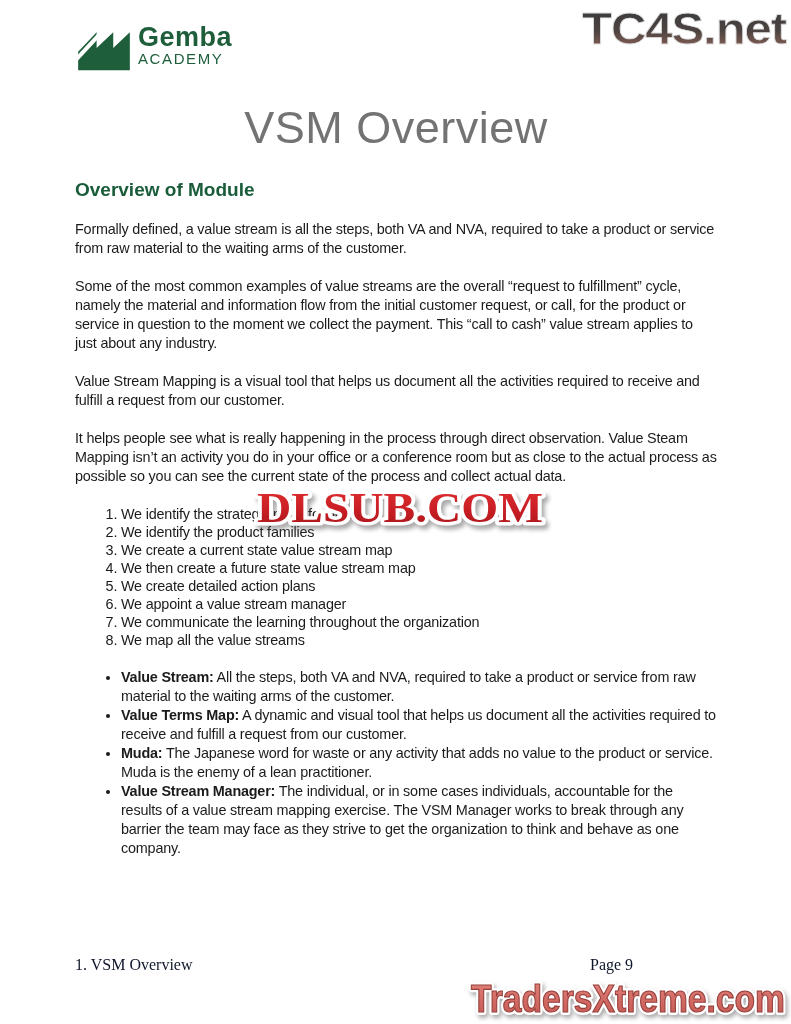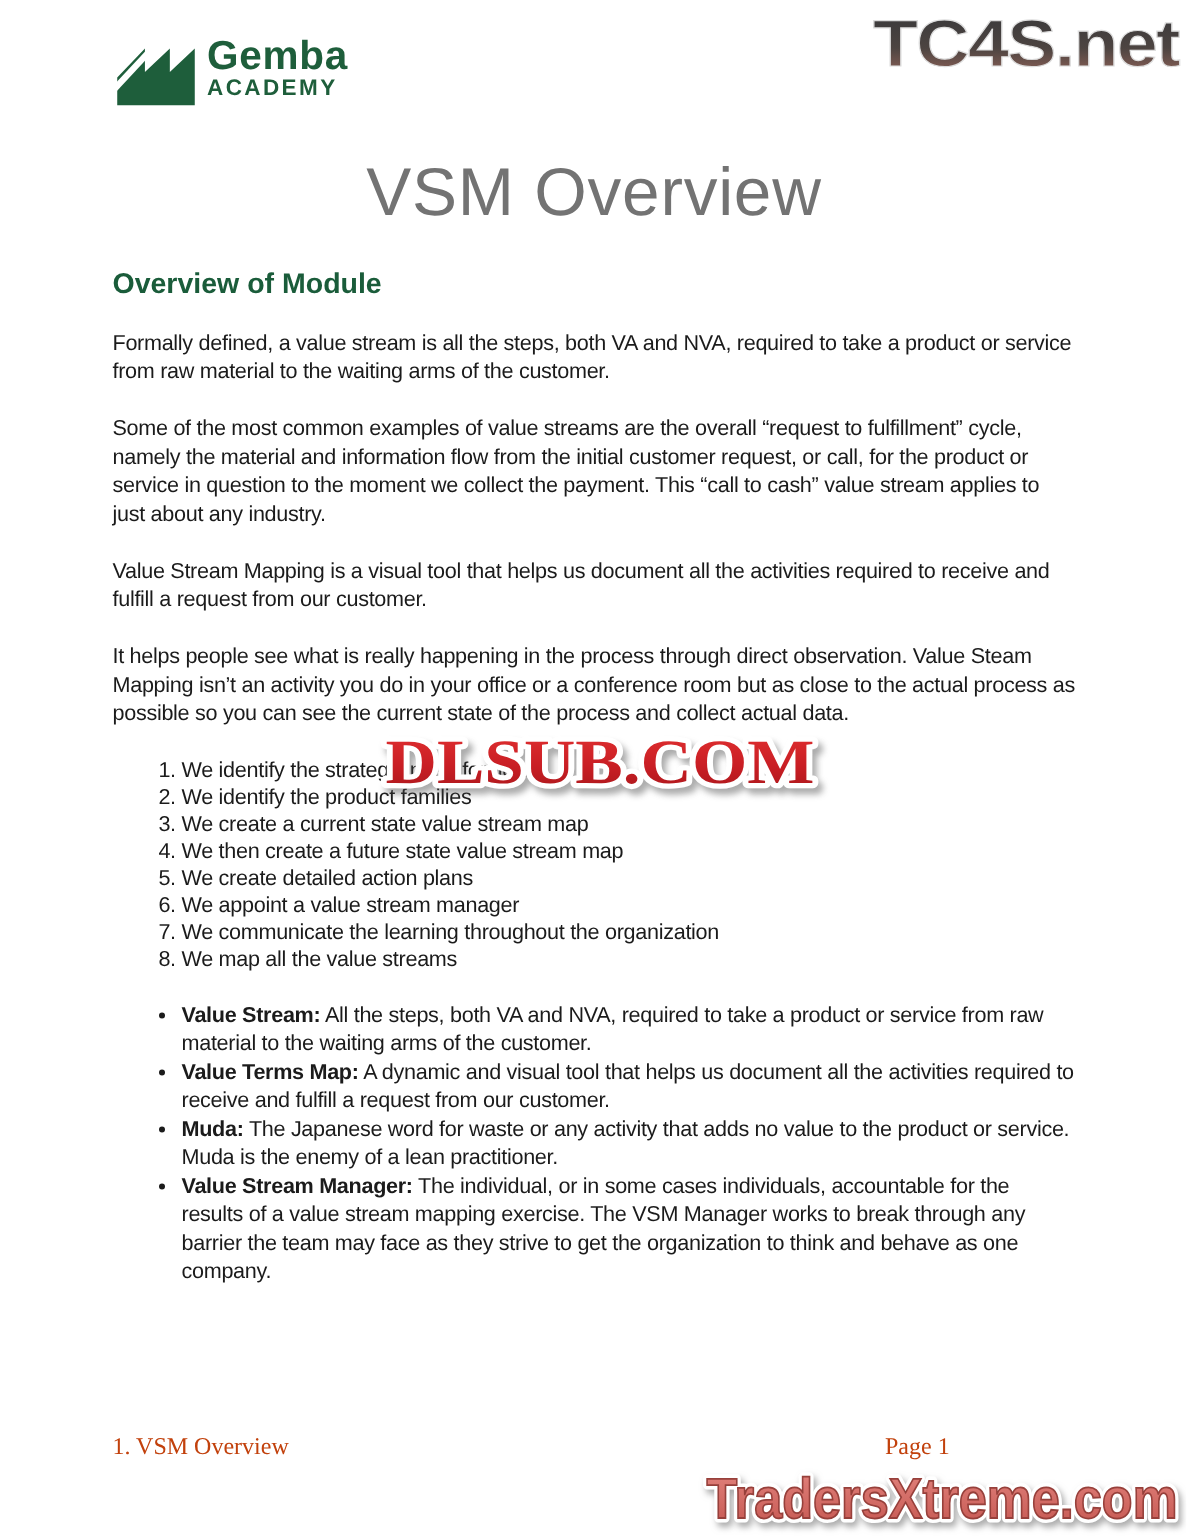--- a/index.html
+++ b/index.html
@@ -23,21 +23,21 @@
   .logo-text { margin-left: 5px; }
   .logo-name {
     font-size: 27px;
     font-weight: 700;
     color: #1e5e3b;
     line-height: 26px;
     letter-spacing: 0.5px;
   }
   .logo-sub {
     font-size: 15px;
-    font-weight: 700;
+    font-weight: 400;
     color: #1e5e3b;
     letter-spacing: 1.6px;
     line-height: 17px;
   }
 
   
   .wm { position: absolute; }
   .wm-tc4s   { left: 578px; top: 2px; }
   .wm-dlsub  { left: 250px; top: 479px; filter: drop-shadow(3px 4px 2px rgba(70,70,70,0.45)); }
   .wm-trader { left: 464px; top: 977px; filter: drop-shadow(2px 3px 2px rgba(90,90,90,0.5)); }
@@ -87,21 +87,21 @@
     line-height: 19px;
   }
   ul.terms li b { font-weight: 700; }
 
   
   .footer-left, .footer-right {
     position: absolute;
     top: 956px;
     font-family: "Liberation Serif", serif;
     font-size: 16px;
-    color: #c2410c;
+    color: #0f172a;
   }
   .footer-left  { left: 75px; }
   .footer-right { left: 590px; }
 </style>
 </head>
 <body>
 
 <div class="page">
 
   <div class="logo">
@@ -164,21 +164,21 @@
       <linearGradient id="dlsub-grad" x1="0" y1="0" x2="0" y2="1">
         <stop offset="0" stop-color="#e23131"></stop>
         <stop offset="0.55" stop-color="#c81e24"></stop>
         <stop offset="1" stop-color="#a5161a"></stop>
       </linearGradient>
     </defs>
     <text x="150" y="43" text-anchor="middle" font-family="Liberation Serif, serif" font-weight="bold" font-size="42" fill="url(#dlsub-grad)" stroke="#ffffff" stroke-width="7" stroke-linejoin="round" paint-order="stroke" textLength="286" lengthAdjust="spacingAndGlyphs">DLSUB.COM</text>
   </svg>
 
   <div class="footer-left">1. VSM Overview</div>
-  <div class="footer-right">Page 1</div>
+  <div class="footer-right">Page 9</div>
 
   <svg class="wm wm-trader" width="328" height="46" viewBox="0 0 328 46">
     <defs>
       <linearGradient id="trader-grad" x1="0" y1="0" x2="0" y2="1">
         <stop offset="0" stop-color="#e2837d"></stop>
         <stop offset="1" stop-color="#c4554f"></stop>
       </linearGradient>
     </defs>
     <text x="164" y="35" text-anchor="middle" font-family="Liberation Sans, sans-serif" font-weight="bold" font-size="38" fill="url(#trader-grad)" stroke="#ffffff" stroke-width="6" stroke-linejoin="round" paint-order="stroke" textLength="314" lengthAdjust="spacingAndGlyphs">TradersXtreme.com</text>
     <text x="164" y="35" text-anchor="middle" font-family="Liberation Sans, sans-serif" font-weight="bold" font-size="38" fill="none" stroke="#97403b" stroke-width="1.2" textLength="314" lengthAdjust="spacingAndGlyphs">TradersXtreme.com</text>

